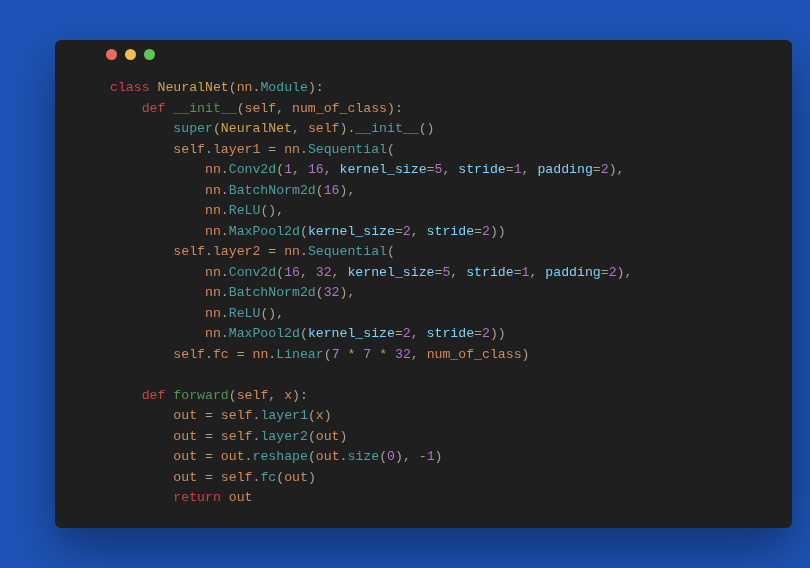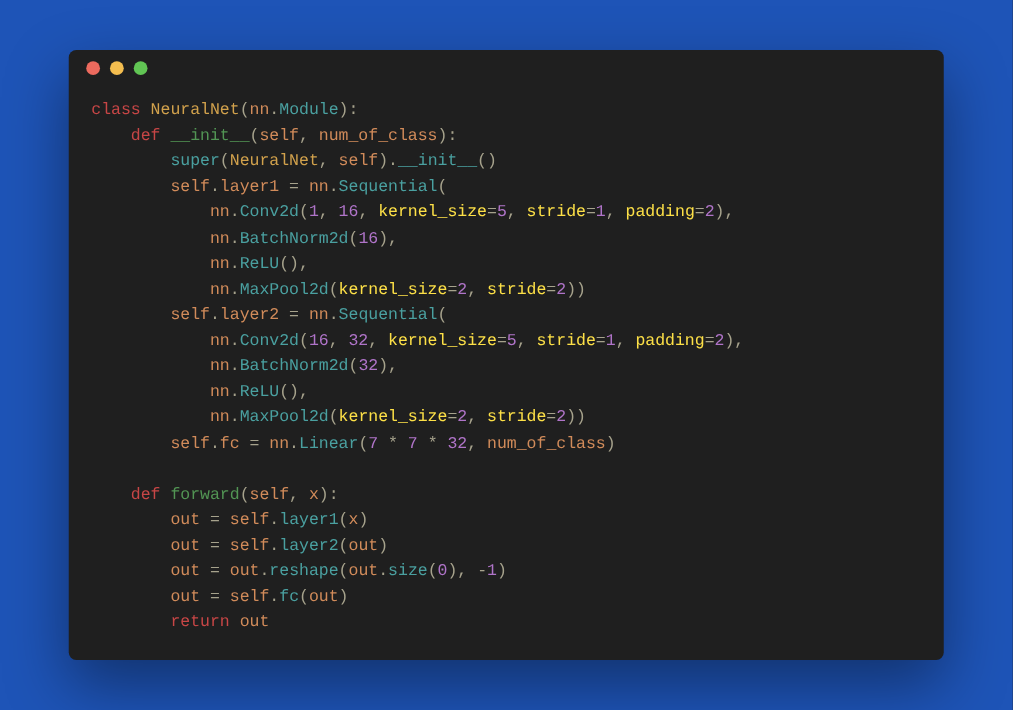--- a/index.html
+++ b/index.html
@@ -13,20 +13,21 @@
   .window {
     position: absolute;
     left: 55px;
     top: 40px;
     width: 700px;
     height: 488px;
     background: #1f1f1f;
     border-radius: 6px;
     box-shadow: 0 20px 50px rgba(0,0,0,0.4);
     overflow: hidden;
+    padding-left: 37px;
   }
   .titlebar {
     height: 28px;
     display: flex;
     align-items: center;
     padding-left: 14px;
     gap: 8px;
   }
   .tl-dot {
     width: 11px;
@@ -41,21 +42,21 @@
     white-space: pre;
   }
   .tok { white-space: pre; }
   .kw   { color: #c74646; } 
   .defn { color: #529554; } 
   .cls  { color: #d1a14c; } 
   .call { color: #4aa0a0; } 
   .num  { color: #b074c9; } 
   .idnt { color: #d18b5a; } 
   .pun  { color: #a6a28c; }
-  .arg  { color: #fde047; } 
+  .arg  { color: #7dd3fc; } 
   .plain{ color: #cfd0c6; }
 </style>
 </head>
 <body>
 
 <div class="window">
   <div class="titlebar">
     <div class="tl-dot" style="background:#ec6a5e"></div>
     <div class="tl-dot" style="background:#f3bd4f"></div>
     <div class="tl-dot" style="background:#61c554"></div>

